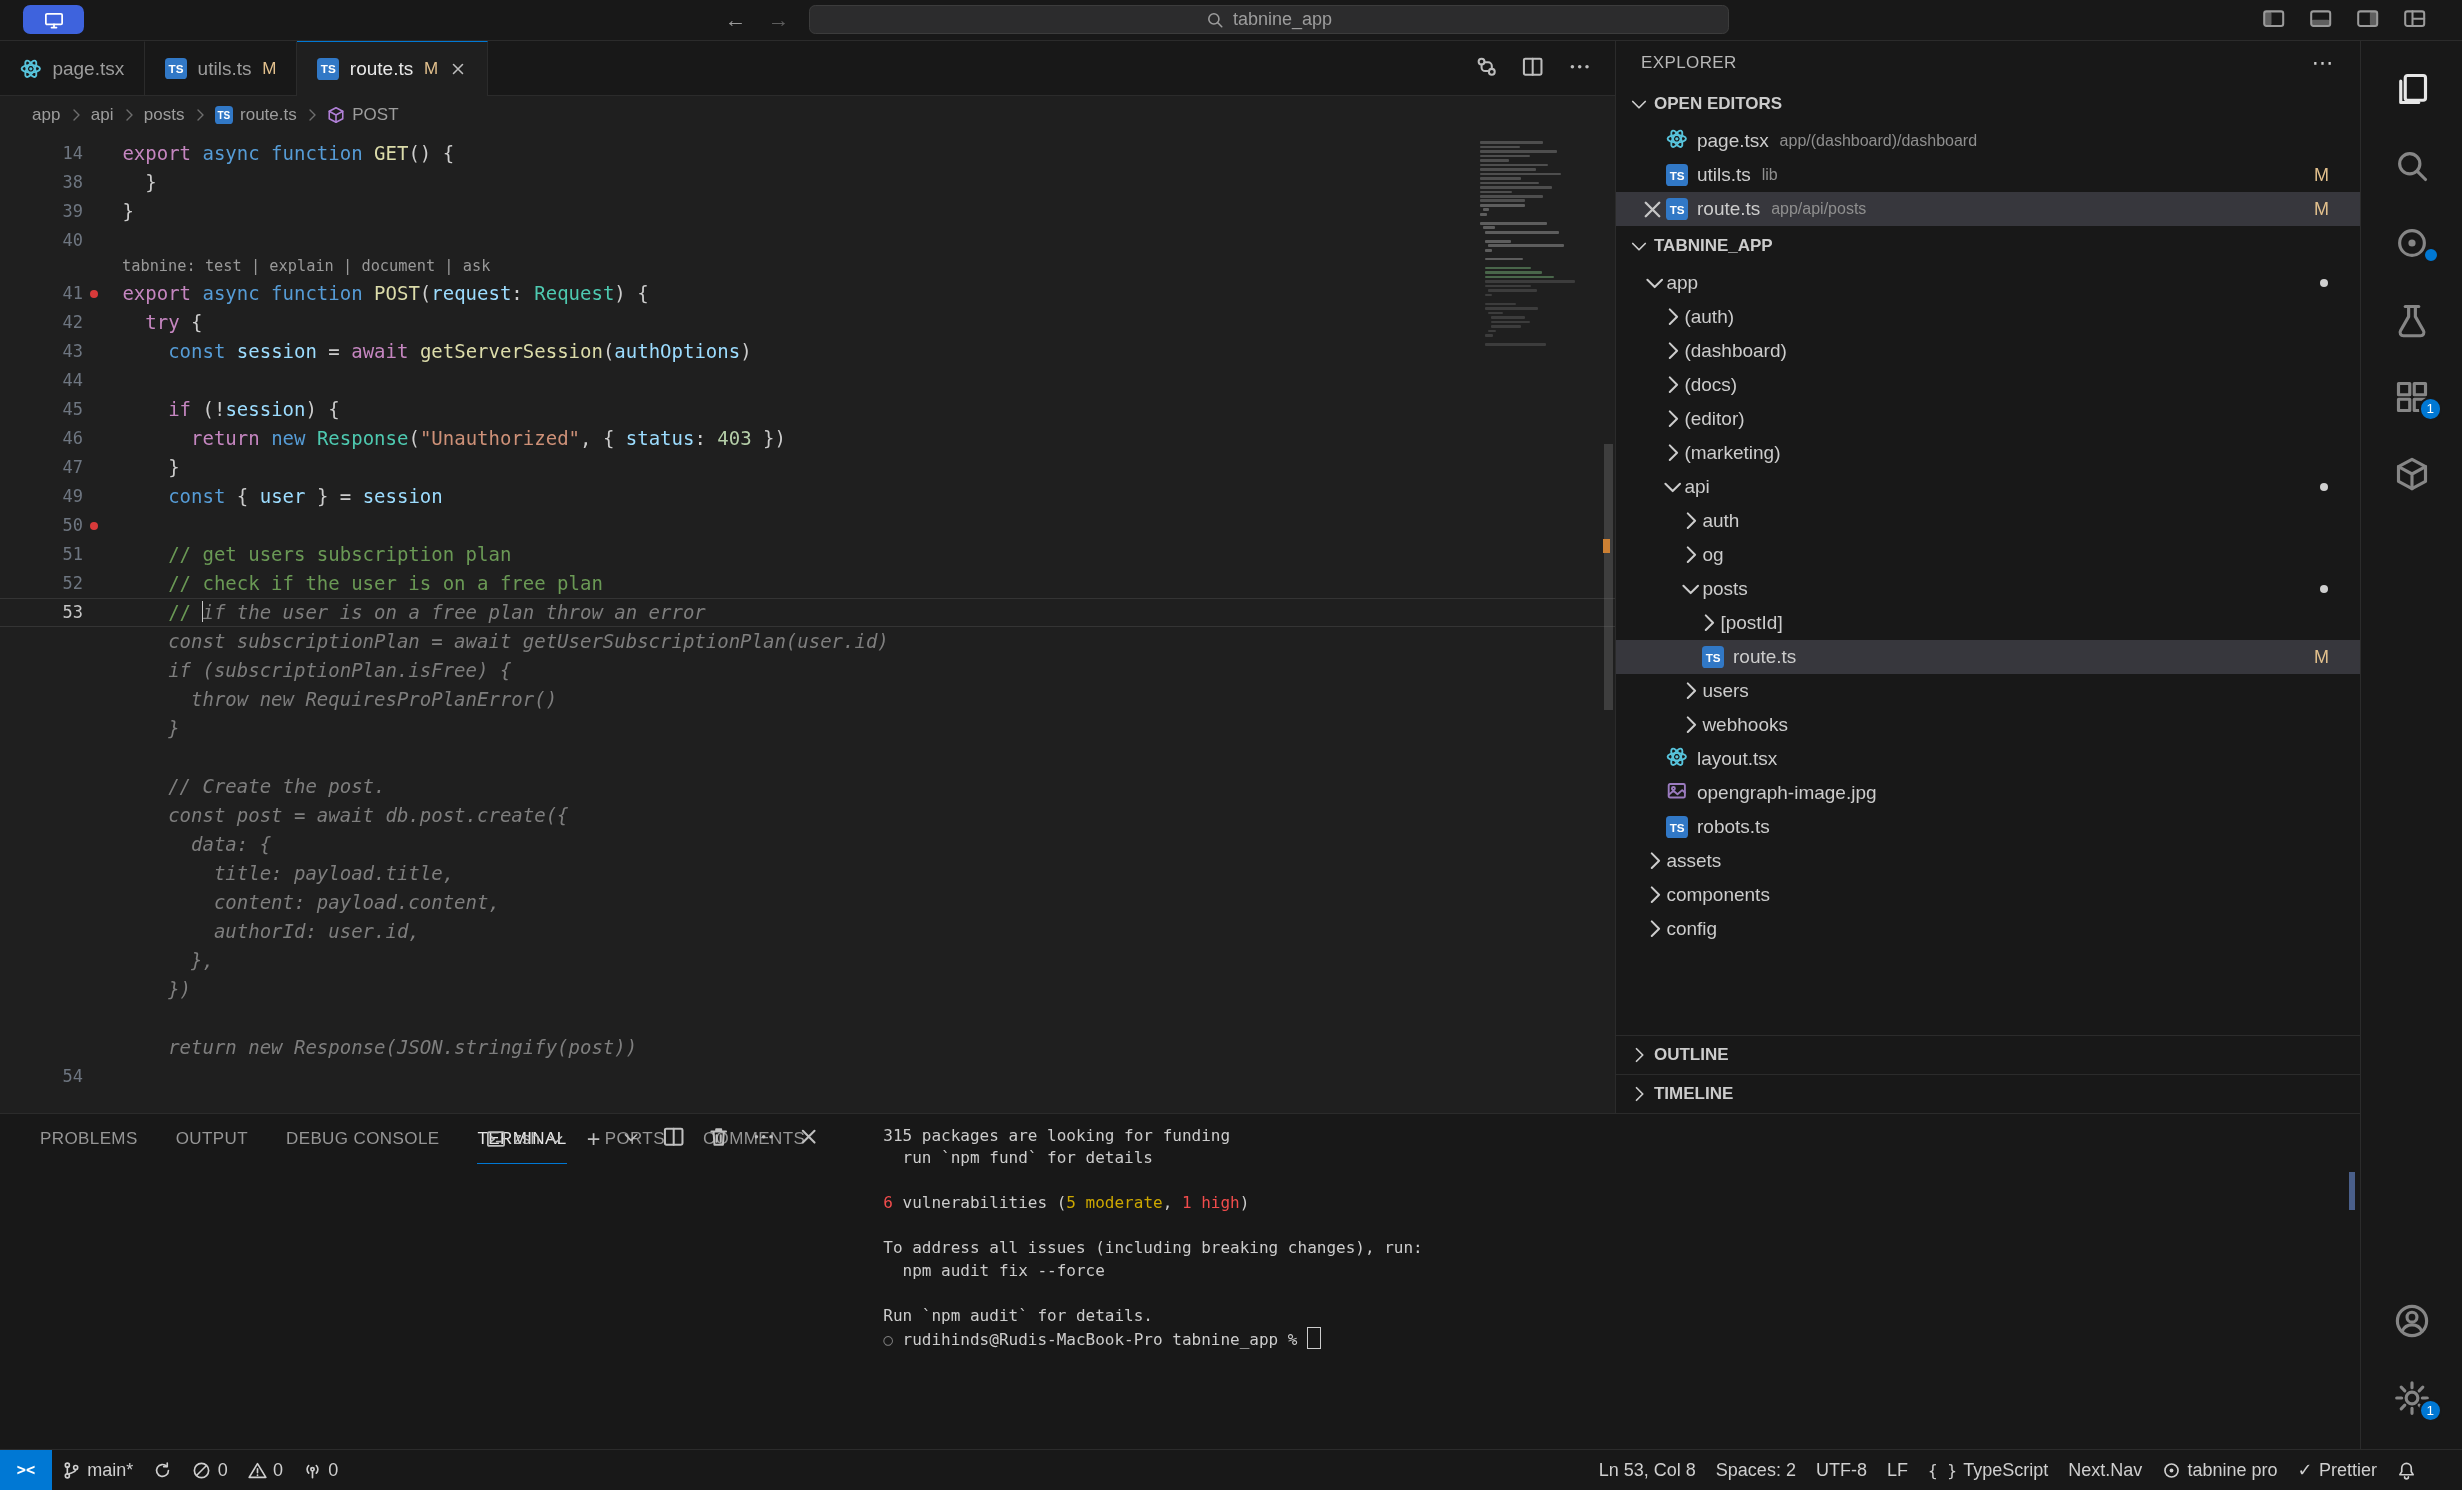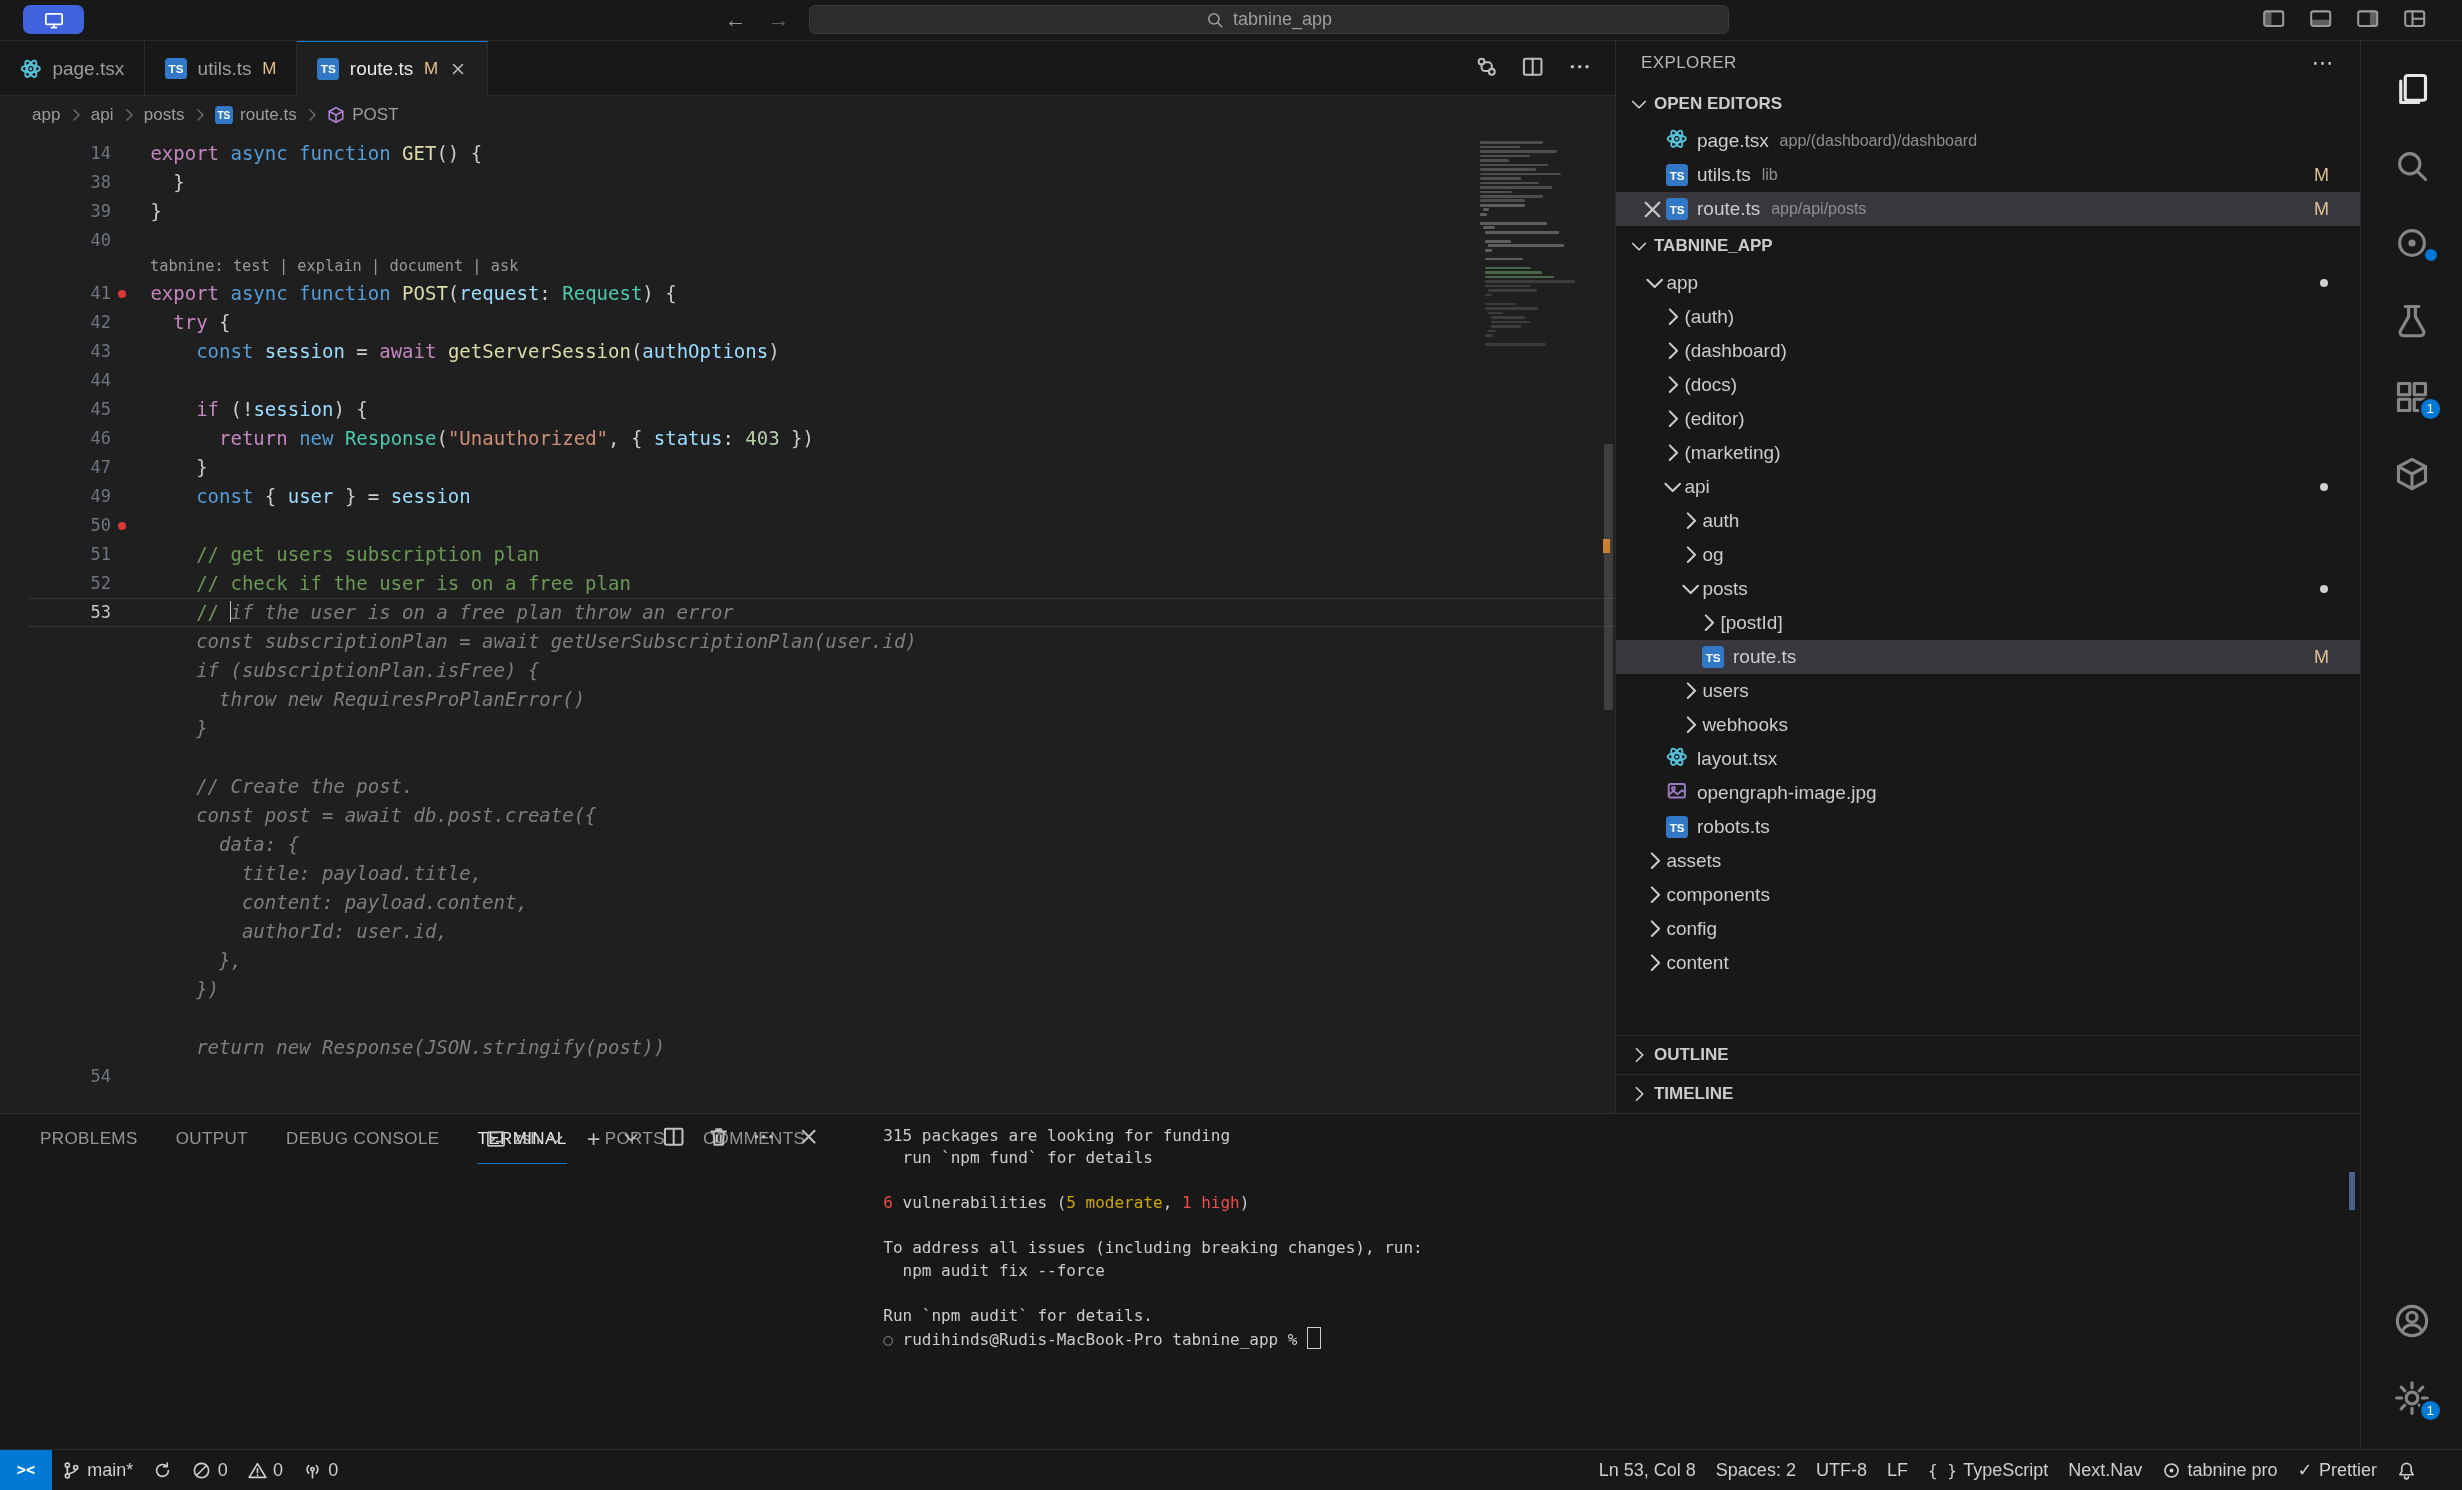--- a/index.html
+++ b/index.html
@@ -43,21 +43,21 @@
   .tab-actions{position:absolute;right:23.4px;top:0;height:100%;display:flex;align-items:center;gap:23.4px;color:#bdbdbd;}
 
   
   .breadcrumb{height:38px;display:flex;align-items:center;padding-left:32px;gap:7.2px;font-size:17px;color:#9d9d9d;background:#1f1f1f;flex:none;}
   .breadcrumb .sep{color:#6e6e6e;width:16px;height:16px;}
   .bc-item{display:flex;align-items:center;gap:7.2px;cursor:pointer;}
   .bc-item .ts-badge{width:18px;height:18px;font-size:10px;}
   .bc-method{color:#b180d7;}
 
   
-  .editor{flex:1;position:relative;overflow:hidden;background:#1f1f1f;padding-top:5.4px;font-family:"DejaVu Sans Mono",monospace;margin-left:28px;}
+  .editor{flex:1;position:relative;overflow:hidden;background:#1f1f1f;padding-top:5.4px;font-family:"DejaVu Sans Mono",monospace;}
   .cl{display:flex;height:29px;line-height:29px;font-size:19px;white-space:pre;}
   .cl.current{box-shadow:inset 0 0.9px 0 #343434, inset 0 -0.9px 0 #343434;}
   .gut{width:108px;flex:none;text-align:right;padding-right:25px;box-sizing:border-box;color:#6e7681;font-size:17px;position:relative;}
   .cl.current .gut{color:#c6c6c6;}
   .marker{position:absolute;left:90px;top:10.8px;width:8px;height:8px;border-radius:50%;background:#d83a3a;}
   .code{flex:1;padding-left:14.4px;}
   .lens-row{height:23.4px;line-height:23.4px;padding-left:122px;font-size:15.3px;color:#999;font-family:"DejaVu Sans Mono",monospace;}
   .caret{display:inline-block;width:1.8px;height:21.6px;background:#c8c8c8;vertical-align:-3.6px;margin:0 -0.9px;}
   .tk-w{color:#cccccc}.tk-k{color:#C586C0}.tk-s{color:#569CD6}.tk-f{color:#DCDCAA}
   .tk-v{color:#9CDCFE}.tk-t{color:#4EC9B0}.tk-str{color:#CE9178}.tk-n{color:#B5CEA8}.tk-c{color:#6A9955}
@@ -586,28 +586,20 @@
                   <span class="lbl">components</span>
                 </div>
                 <div class="srow" style="padding-left: 27px;">
                   <span class="ic chev">
                     <svg viewBox="0 0 16 16">
                       <path d="M6 3l5 5-5 5"></path>
                     </svg>
                   </span>
                   <span class="lbl">config</span>
                 </div>
-                <div class="srow" style="padding-left: 27px;">
-                  <span class="ic chev">
-                    <svg viewBox="0 0 16 16">
-                      <path d="M6 3l5 5-5 5"></path>
-                    </svg>
-                  </span>
-                  <span class="lbl">content</span>
-                </div>
               </div>
             <div class="bottom-secs">
               <div class="sec-h bordered">
                 <span class="ic">
                     <svg viewBox="0 0 16 16">
                       <path d="M6 3l5 5-5 5"></path>
                     </svg>
                   </span>
                 <span>OUTLINE</span>
               </div>

